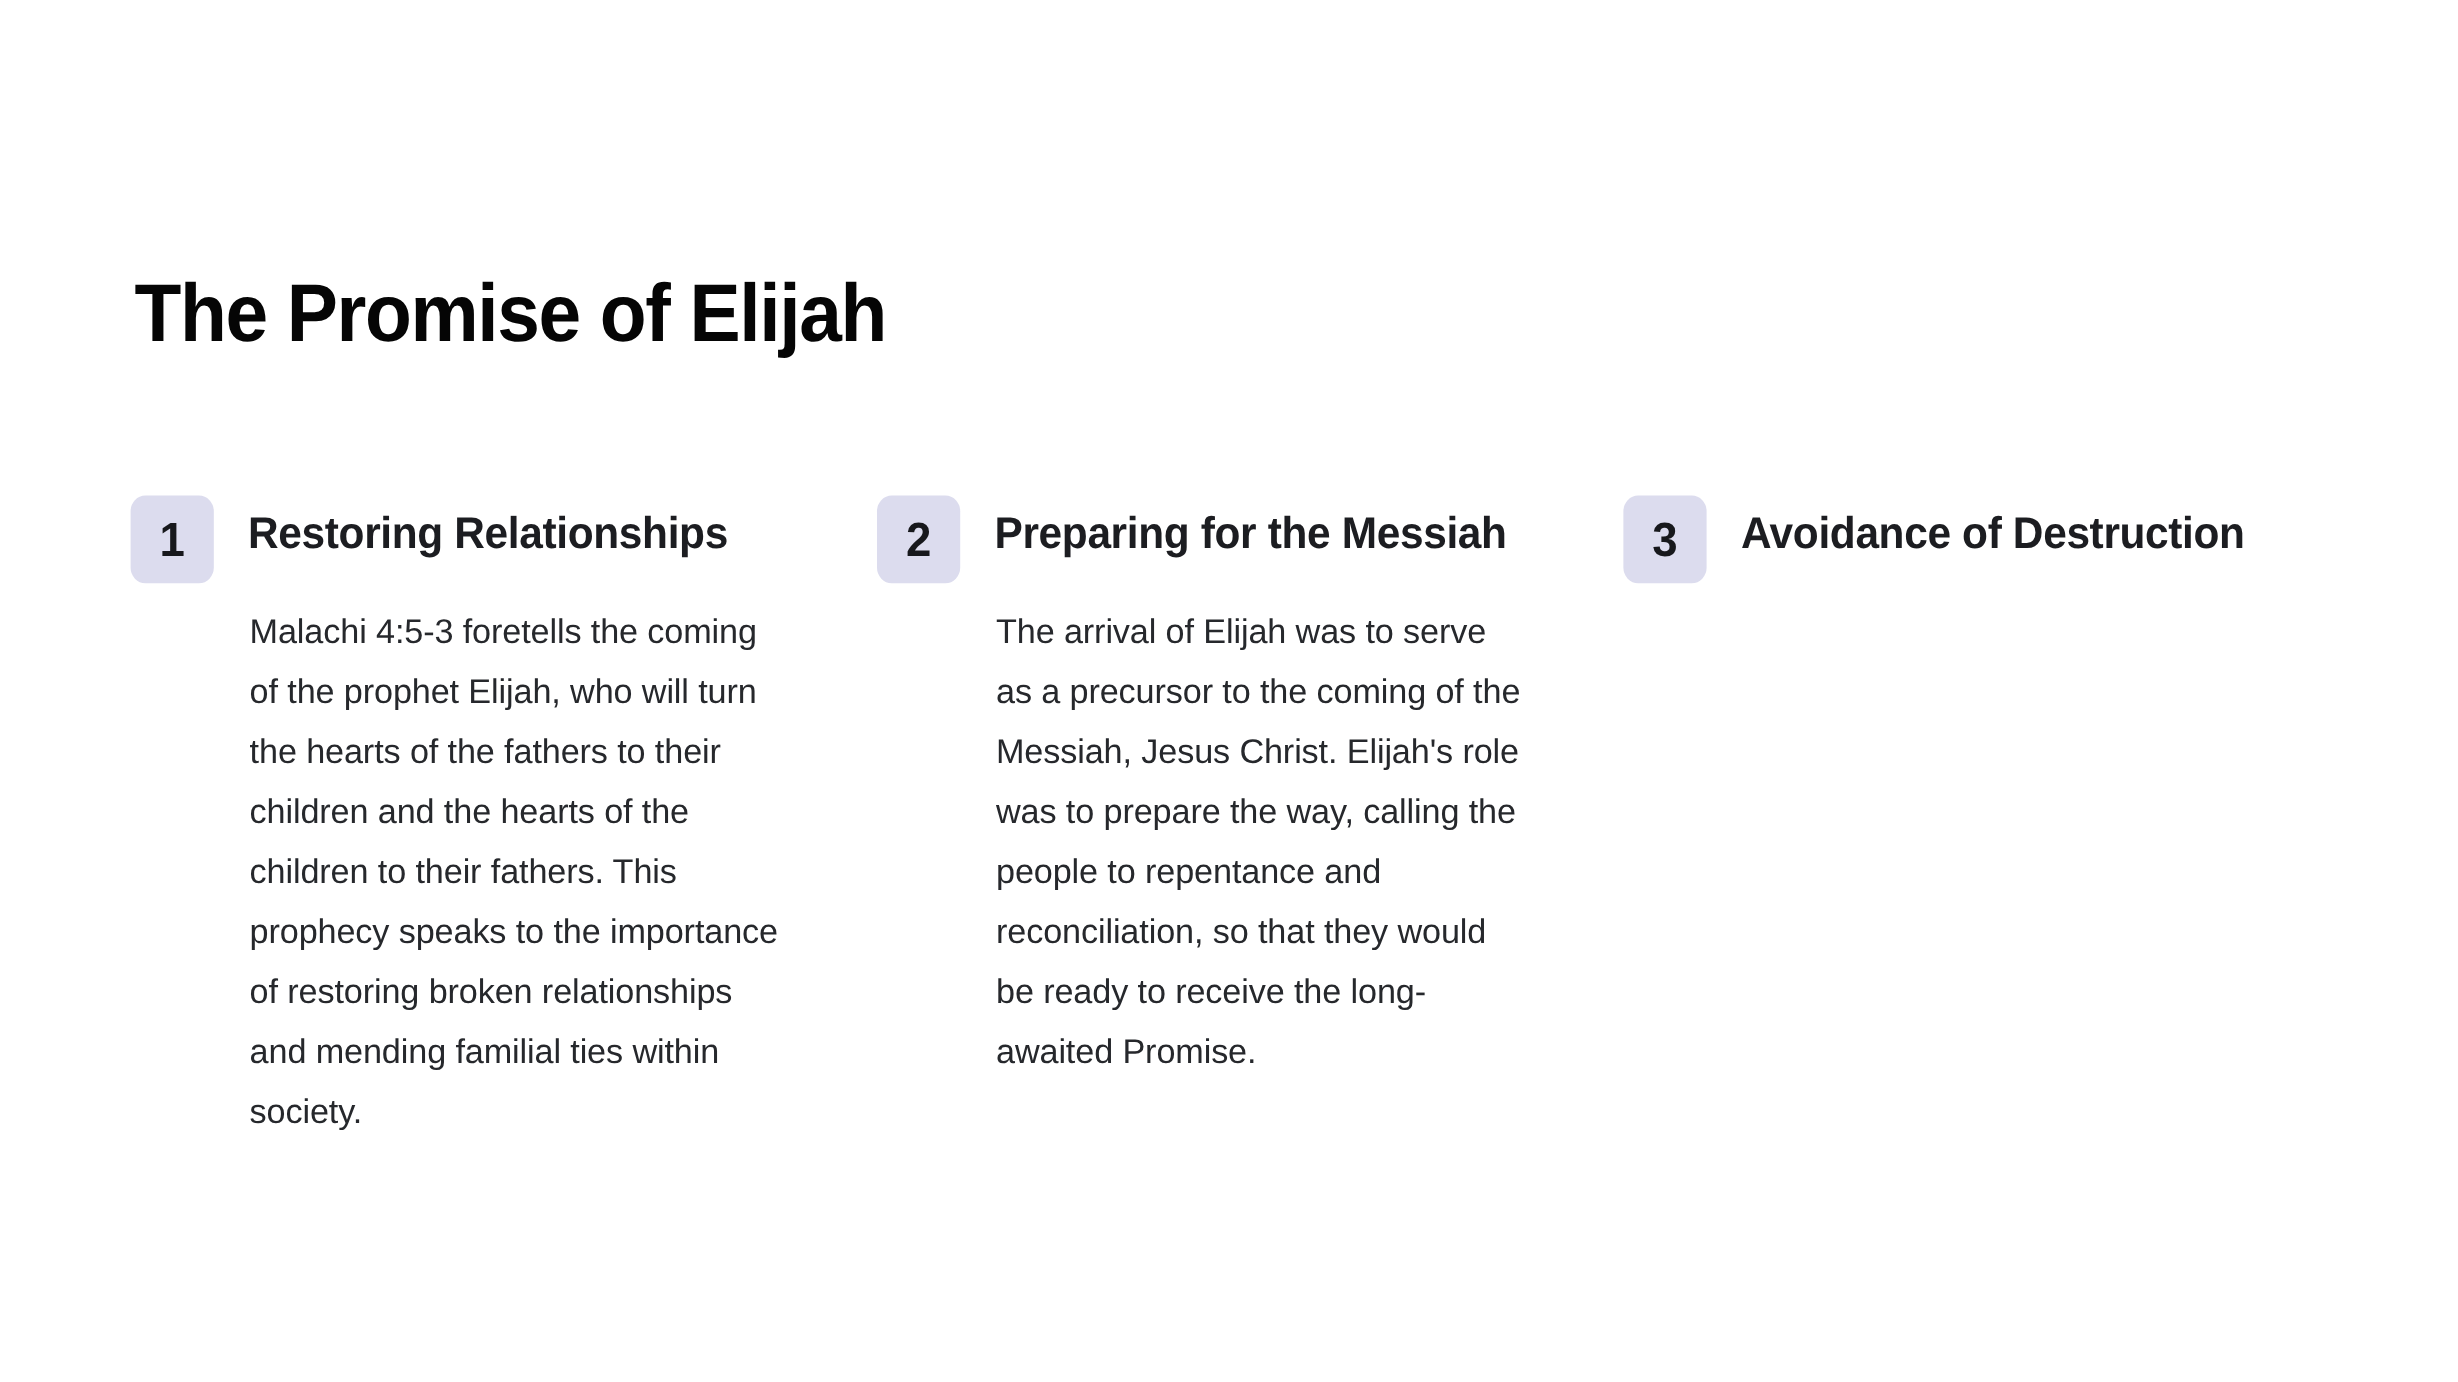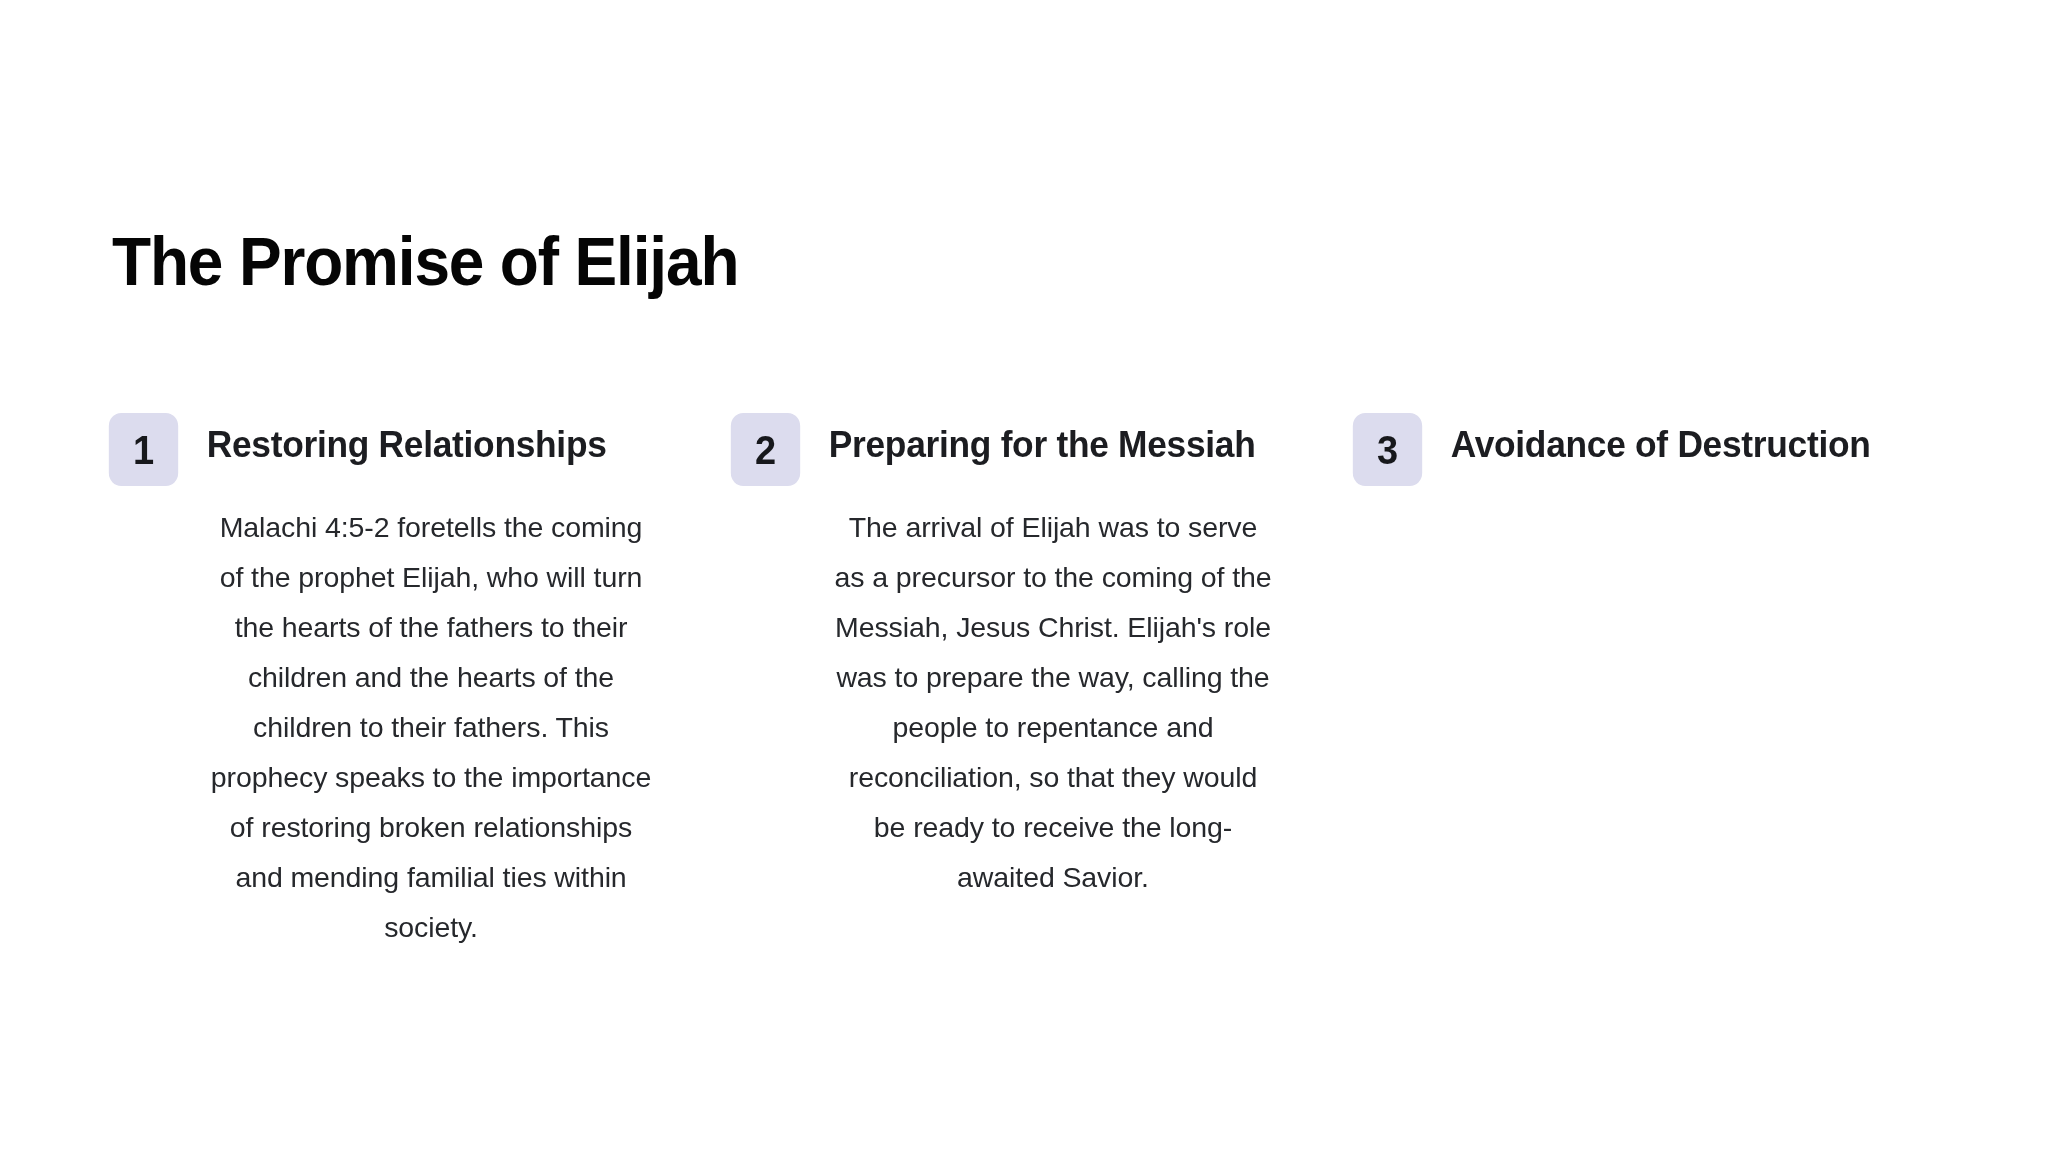--- a/index.html
+++ b/index.html
@@ -17,21 +17,20 @@
     overflow: hidden;
   }
 
   .page {
     position: relative;
     width: 2048px;
     height: 1152px;
     box-sizing: border-box;
     padding: 4px;
     background: #ffffff;
-    text-align: center;
   }
 
   
   .page-title {
     position: absolute;
     left: 112px;
     top: 222px;
     margin: 0;
     font-family: "Liberation Sans Narrow", "Liberation Sans", "DejaVu Sans Condensed", sans-serif;
     font-size: 68px;
@@ -121,29 +120,29 @@
 
   <h1 class="page-title">The Promise of Elijah</h1>
 
   <div class="columns">
 
     <section class="column">
       <div class="col-head">
         <div class="badge">1</div>
         <h2 class="col-title">Restoring Relationships</h2>
       </div>
-      <p class="col-body">Malachi 4:5-2 foretells the coming of the prophet Elijah, who will turn the hearts of the fathers to their children and the hearts of the children to their fathers. This prophecy speaks to the importance of restoring broken relationships and mending familial ties within society.</p>
+      <p class="col-body">Malachi 4:5-3 foretells the coming of the prophet Elijah, who will turn the hearts of the fathers to their children and the hearts of the children to their fathers. This prophecy speaks to the importance of restoring broken relationships and mending familial ties within society.</p>
     </section>
 
     <section class="column">
       <div class="col-head">
         <div class="badge">2</div>
         <h2 class="col-title">Preparing for the Messiah</h2>
       </div>
-      <p class="col-body">The arrival of Elijah was to serve as a precursor to the coming of the Messiah, Jesus Christ. Elijah's role was to prepare the way, calling the people to repentance and reconciliation, so that they would be ready to receive the long-awaited Savior.</p>
+      <p class="col-body">The arrival of Elijah was to serve as a precursor to the coming of the Messiah, Jesus Christ. Elijah's role was to prepare the way, calling the people to repentance and reconciliation, so that they would be ready to receive the long-awaited Promise.</p>
     </section>
 
     <section class="column">
       <div class="col-head">
         <div class="badge">3</div>
         <h2 class="col-title">Avoidance of Destruction</h2>
       </div>
     </section>
 
   </div>

